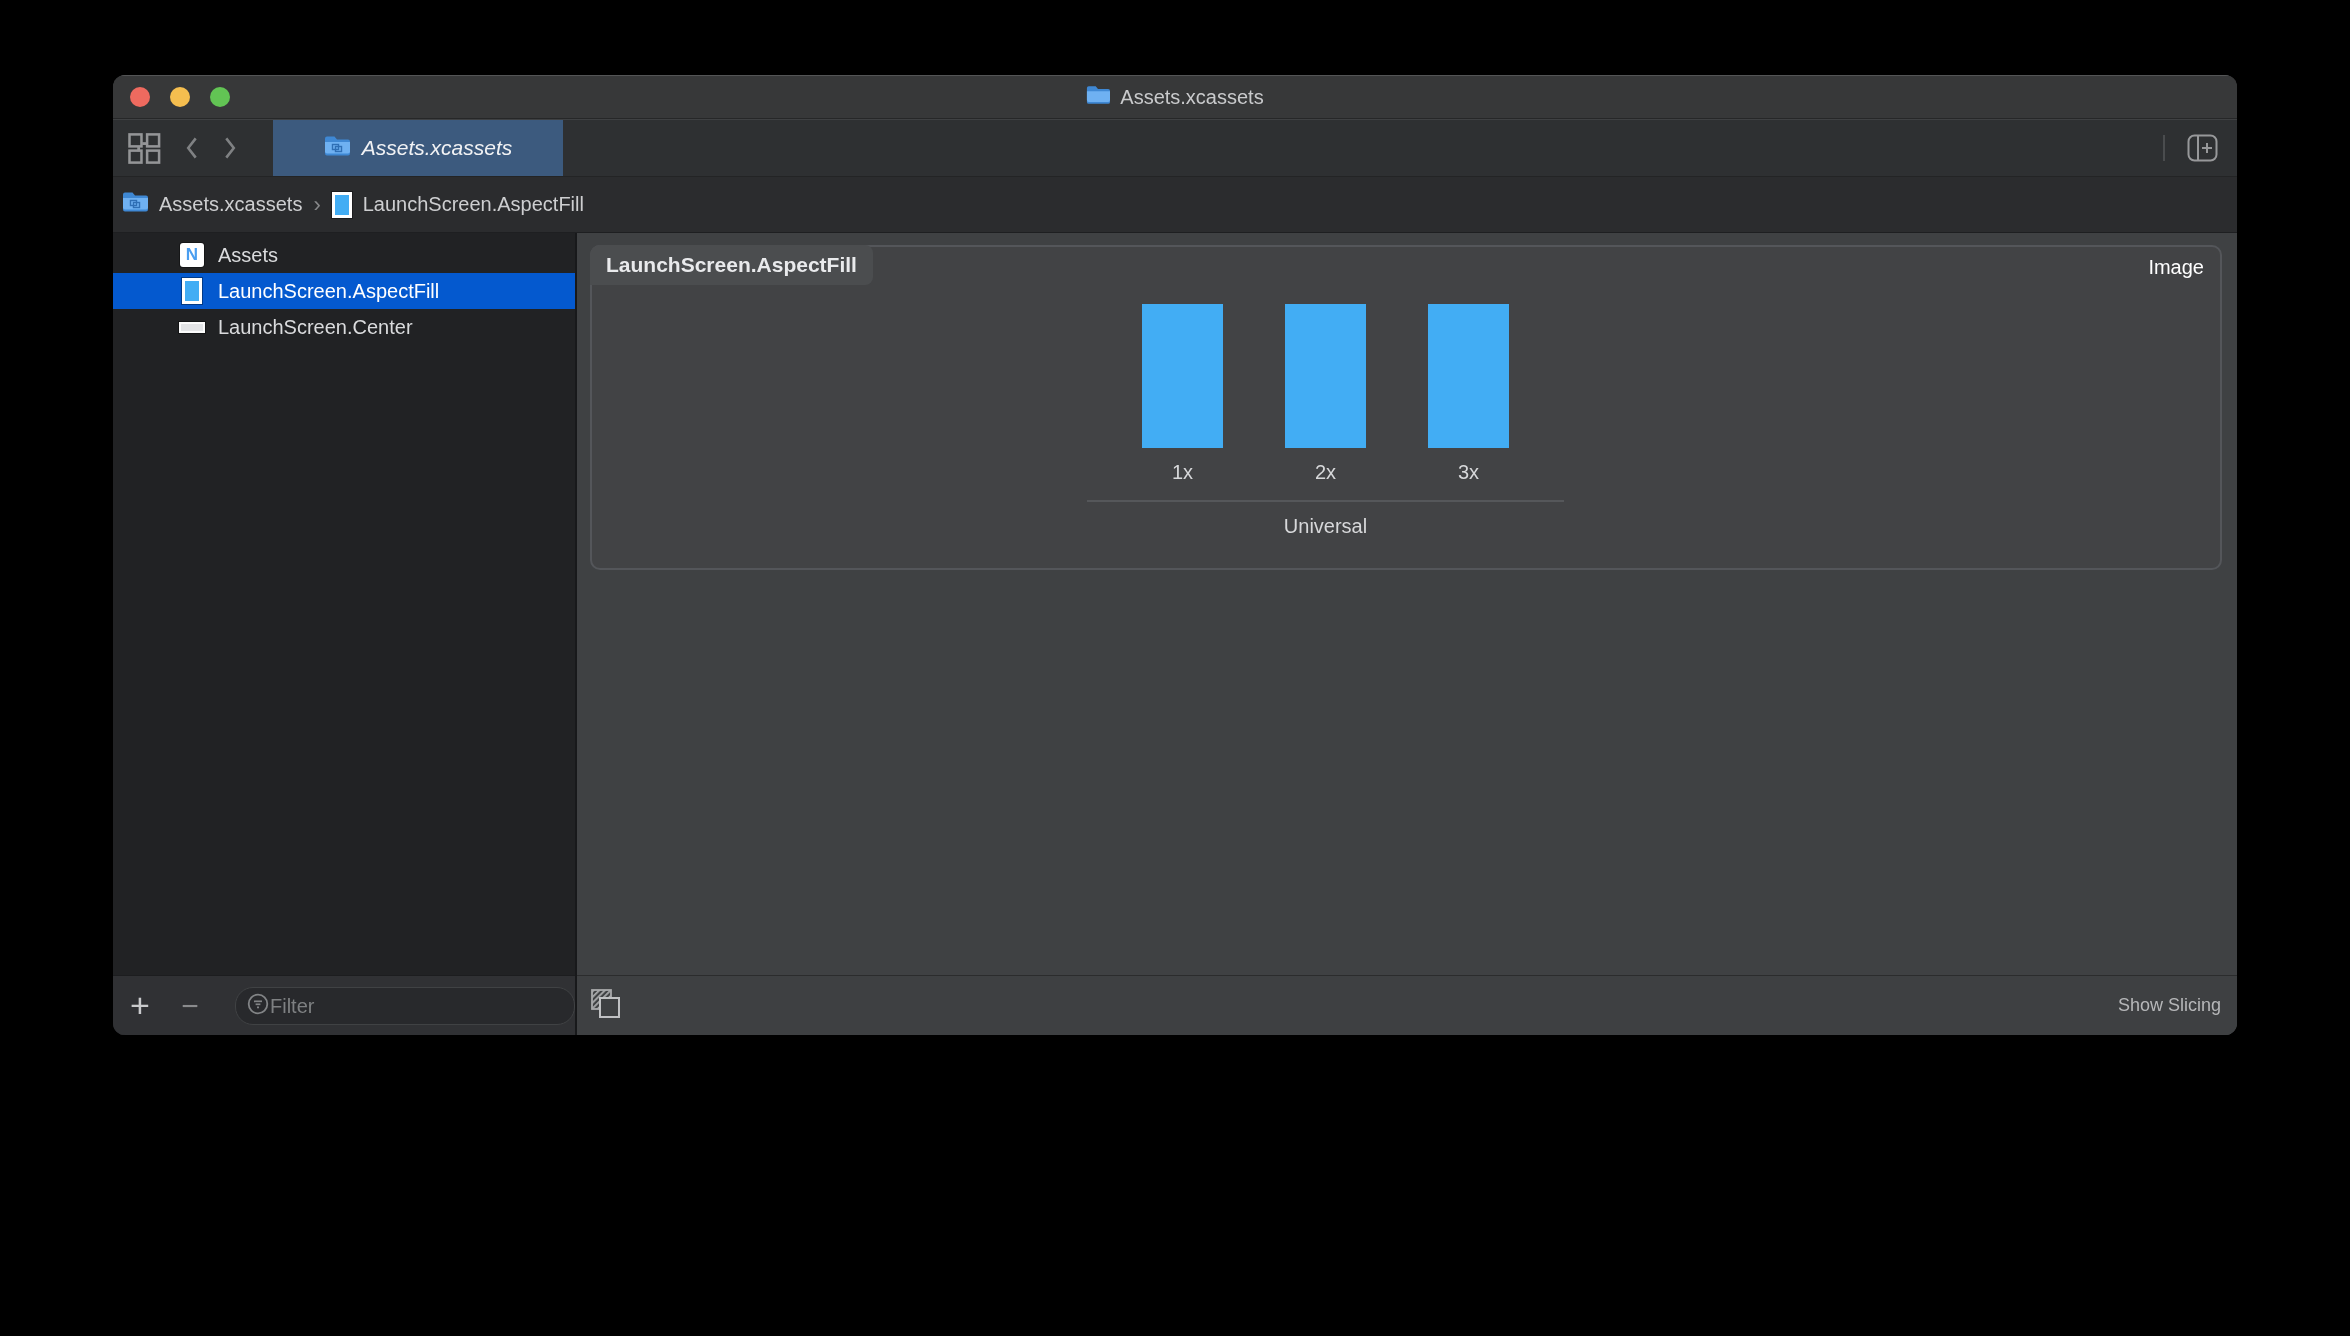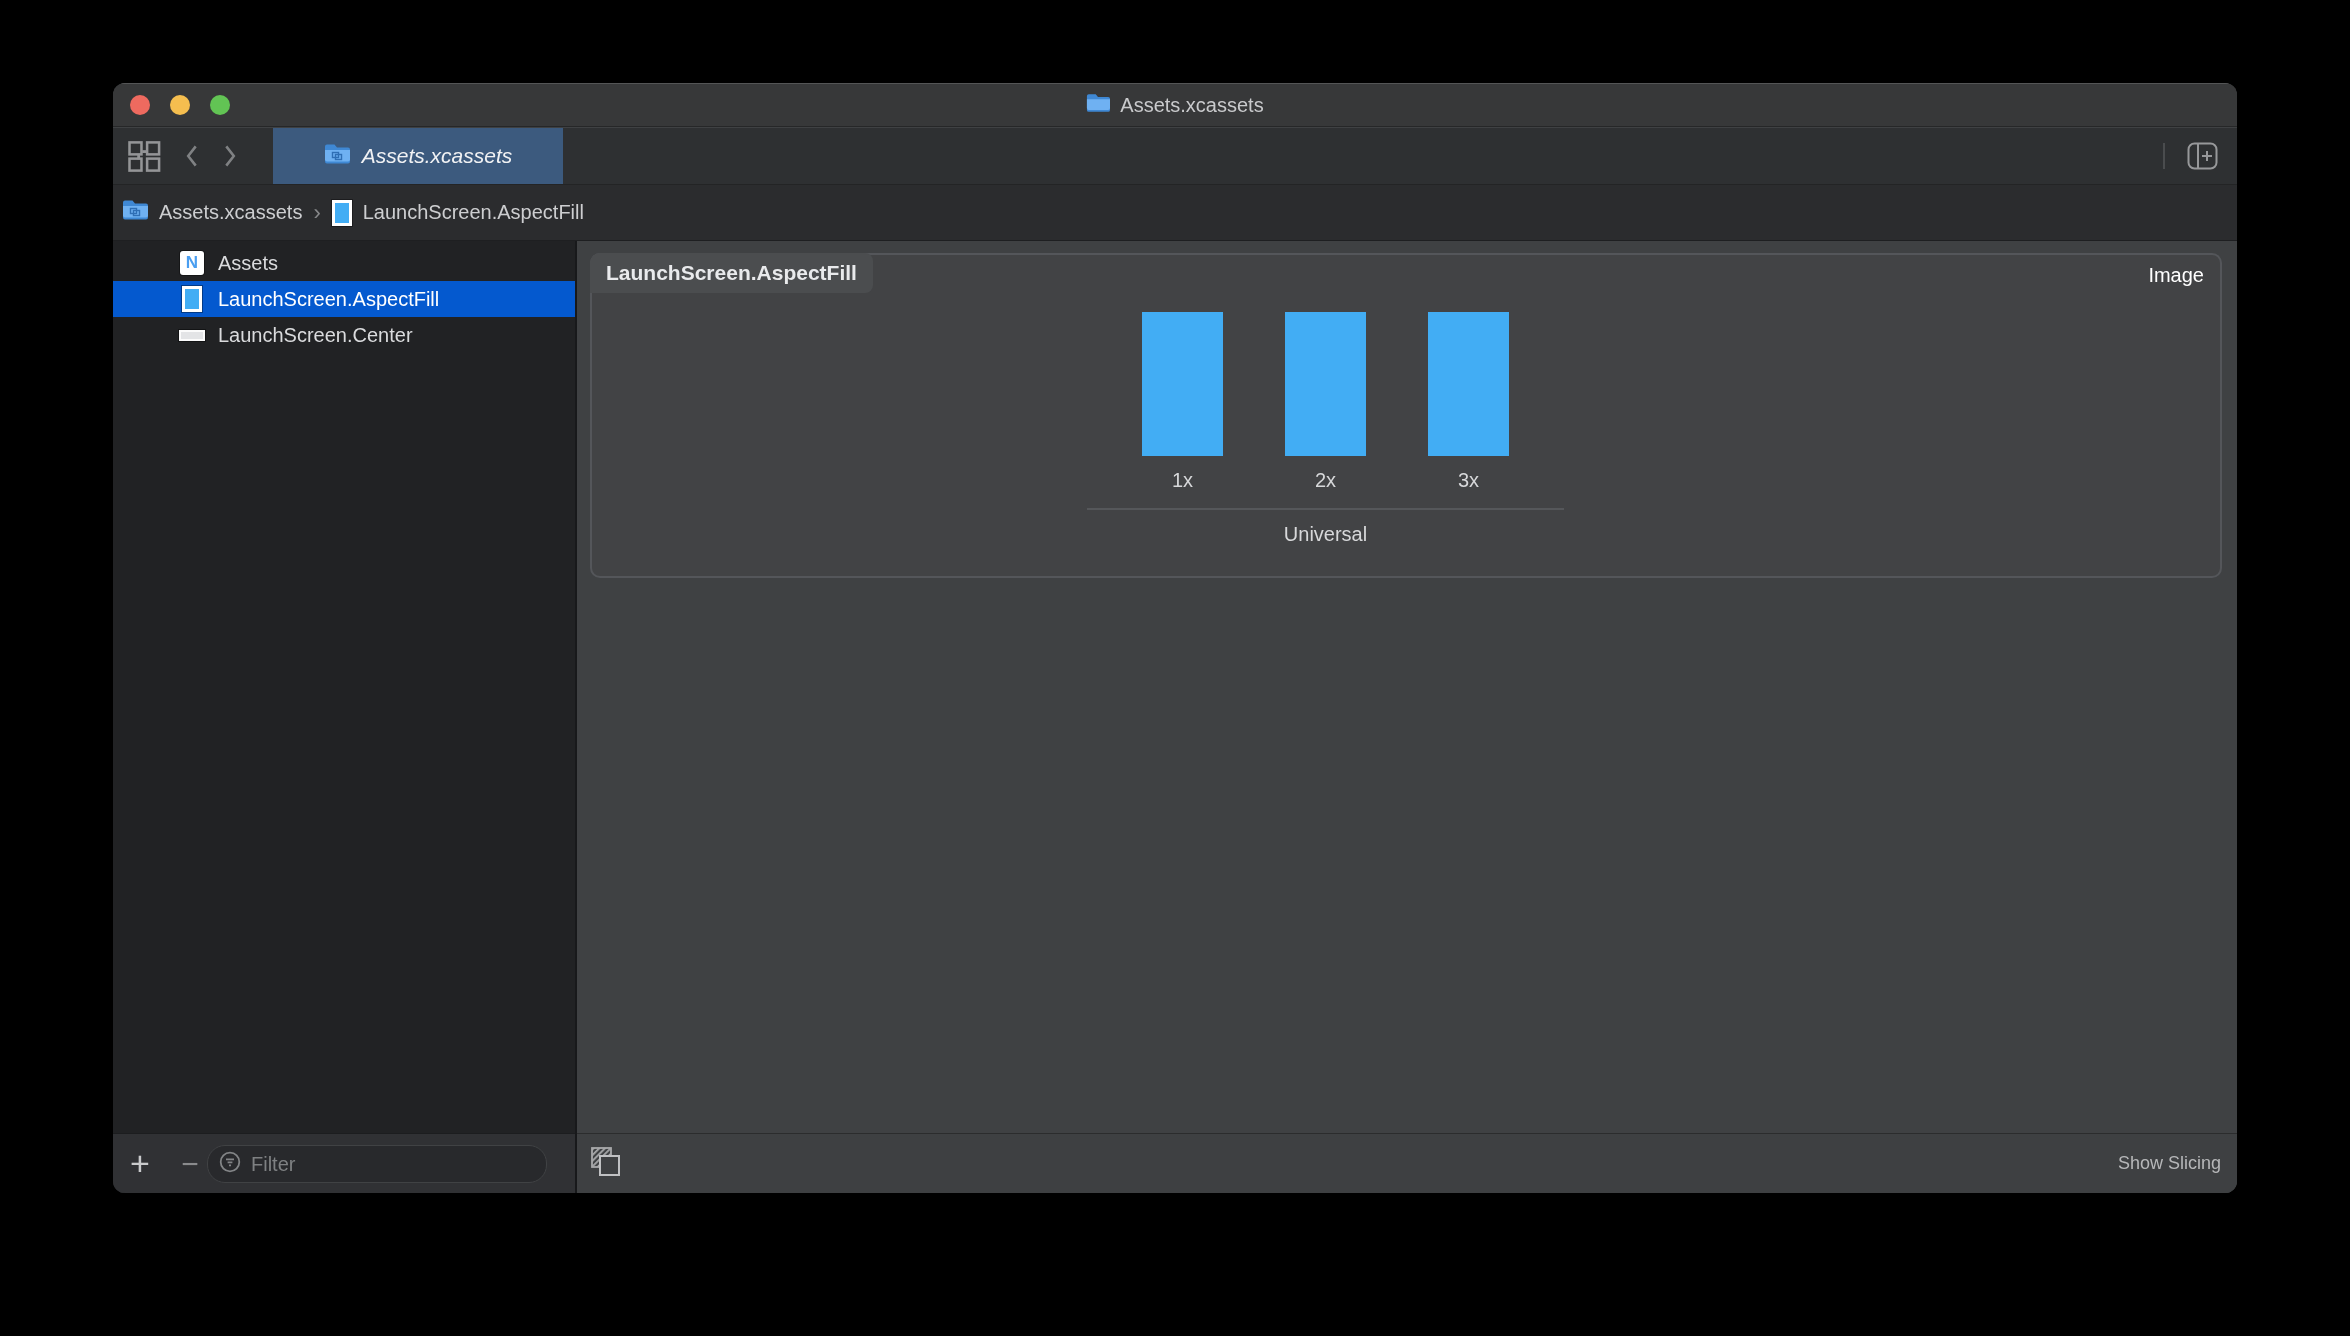--- a/index.html
+++ b/index.html
@@ -1,21 +1,21 @@
 <!DOCTYPE html>
 <html style="--asset-blue: #42adf4; --selection-blue: #0459cf; --tab-blue: #3c5a7e; --traffic-red: #ee6a5f; --traffic-yellow: #f5be4f; --traffic-green: #62c454;"><head>
 <meta charset="utf-8">
 <style>
   * { margin:0; padding:0; box-sizing:border-box; }
   html,body { width:2350px; height:1336px; background:#000; overflow:hidden;
               font-family:"Liberation Sans", sans-serif; }
 
-  .window { position:absolute; left:113px; top:75px; width:2124px; height:1110px;
+  .window { position:absolute; left:113px; top:75px; width:2124px; height:960px;
             background:#3f4143; border-radius:12px; overflow:hidden;
-            box-shadow:0 30px 80px rgba(0,0,0,.85);margin-top:8px; }
+            box-shadow:0 30px 80px rgba(0,0,0,.85); }
 
   
   .titlebar { position:absolute; top:0; left:0; right:0; height:44px;
               background:#373839; border-bottom:1px solid #262728; }
   .titlebar::before { content:""; position:absolute; top:0; left:0; right:0; height:1px;
                       background:rgba(255,255,255,.15); }
   .traffic { position:absolute; left:17px; top:12px; display:flex; gap:20px; }
   .dot { width:20px; height:20px; border-radius:50%; }
   .dot.red    { background:var(--traffic-red,#ee6a5f); }
   .dot.yellow { background:var(--traffic-yellow,#f5be4f); }
@@ -67,23 +67,23 @@
   .center-thumb { width:26px; height:11px; background:#e3e4e6; border:2px solid #fbfbfb;
                   box-shadow:0 0 0 1px rgba(0,0,0,.4); }
 
   .sidebar-bottombar { position:absolute; bottom:0; left:0; width:462px; height:60px;
                        background:#303134; border-top:1px solid #1c1d1f; }
   .stepper-btn { position:absolute; top:0; height:100%; width:34px; display:flex;
                  align-items:center; justify-content:center; font-size:34px;
                  font-weight:300; cursor:default; }
   .add-btn { left:10px; color:#c9cacc; }
   .remove-btn { left:60px; color:#8a8b8d; font-size:30px; }
-  .filter-field { position:absolute; left:94px; top:11px; width:340px; height:38px;
+  .filter-field { position:absolute; left:122px; top:11px; width:340px; height:38px;
                   background:#28292c; border:1px solid #404244; border-radius:18px;
-                  display:flex; align-items:center; padding:0 10px; gap:9px; }
+                  display:flex; align-items:center; padding:0 10px; }
   .filter-field input { flex:1; background:transparent; border:none; outline:none;
                         color:#d0d1d3; font-size:20px; font-family:inherit; }
   .filter-field input::placeholder { color:#7e8082; }
 
   
   .editor { position:absolute; left:464px; right:0; top:0; bottom:0; background:#3f4143; }
 
   .groupbox { position:absolute; left:13px; top:12px; width:1632px; height:325px;
               border:2px solid #54565a; border-radius:10px;
               background:rgba(255,255,255,.015); }

